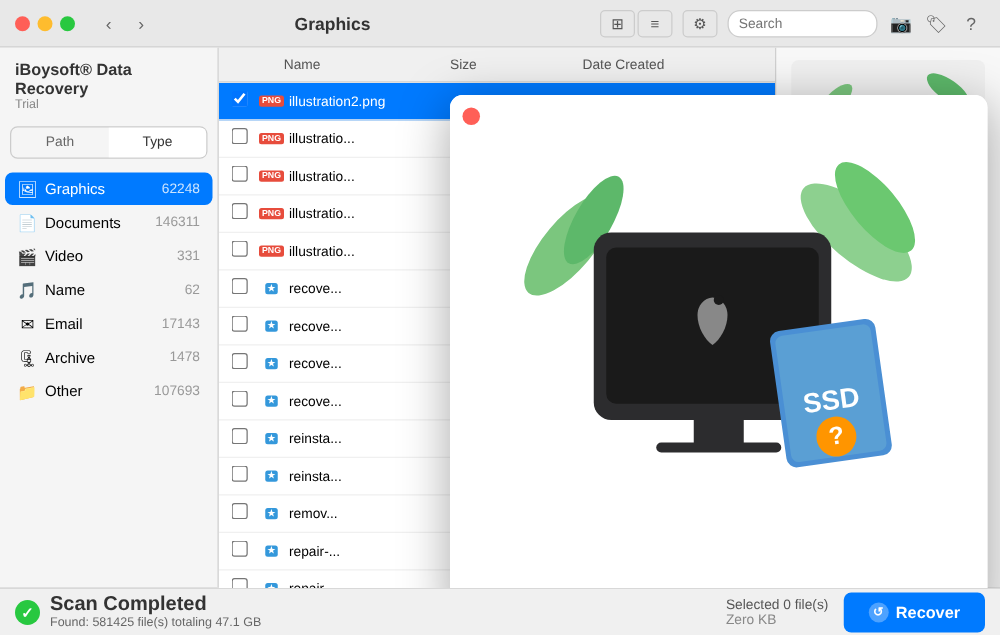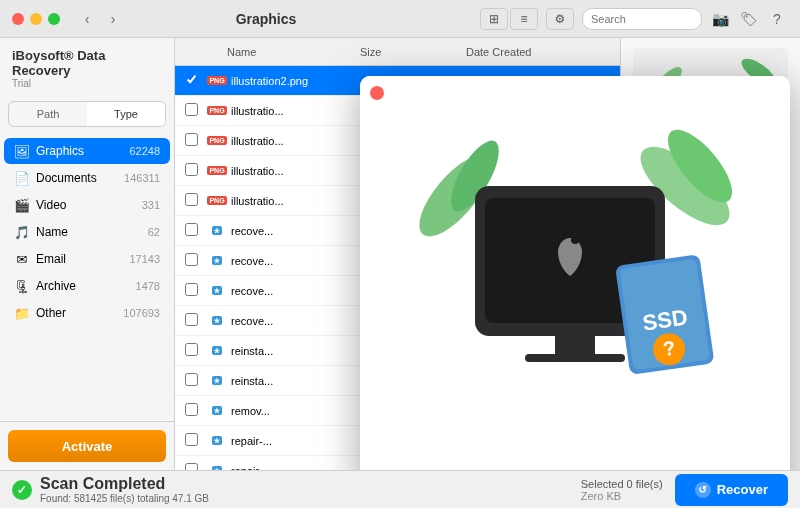--- a/index.html
+++ b/index.html
@@ -597,23 +597,20 @@
         <span class="sidebar-item-icon">🗜</span>
         <span class="sidebar-item-label">Archive</span>
         <span class="sidebar-item-count">1478</span>
       </div>
       <div class="sidebar-item">
         <span class="sidebar-item-icon">📁</span>
         <span class="sidebar-item-label">Other</span>
         <span class="sidebar-item-count">107693</span>
       </div>
     </div>
-    <div class="sidebar-footer">
-      <button class="activate-btn">Activate</button>
-    </div>
   </div>
 
   <div class="content-preview-wrapper">
 
     <div class="content-area">
 
       <div class="file-list-header">
         <div class="file-col-check"></div>
         <div class="file-col-icon"></div>
         <div class="file-col-name">Name</div>

